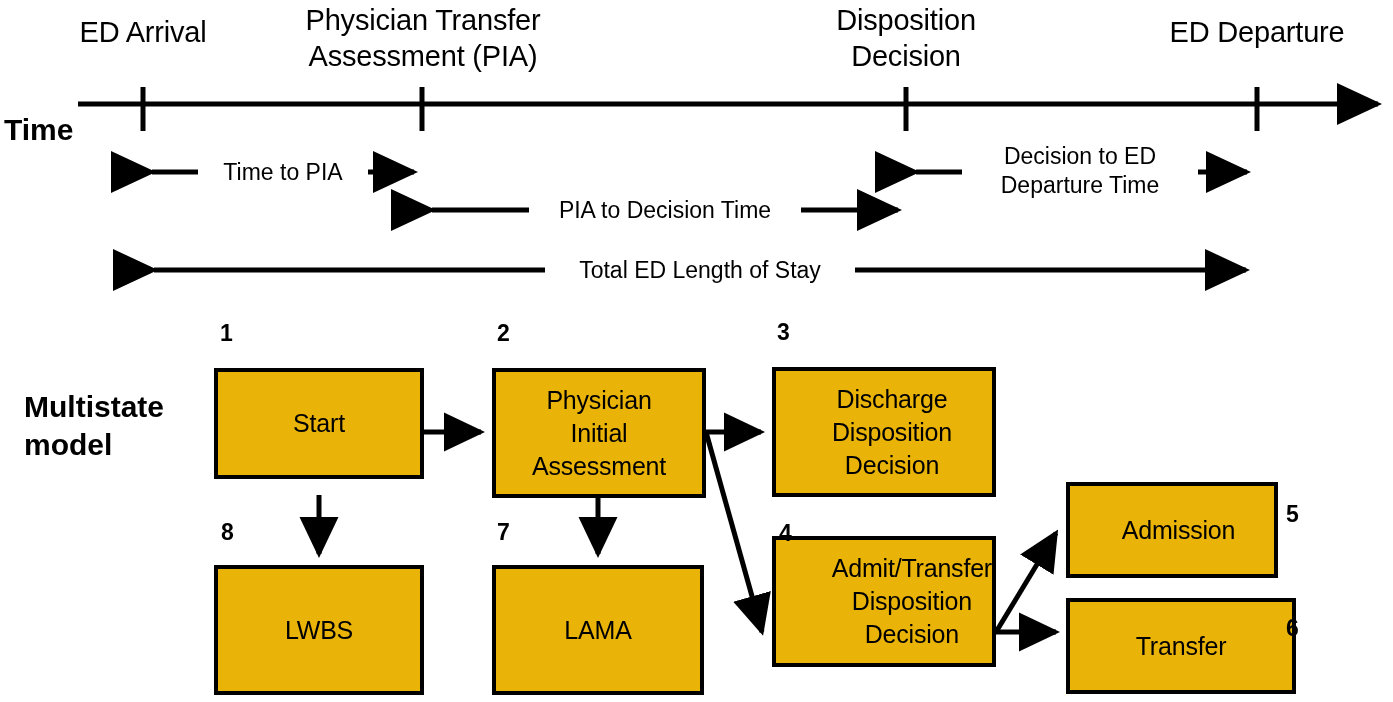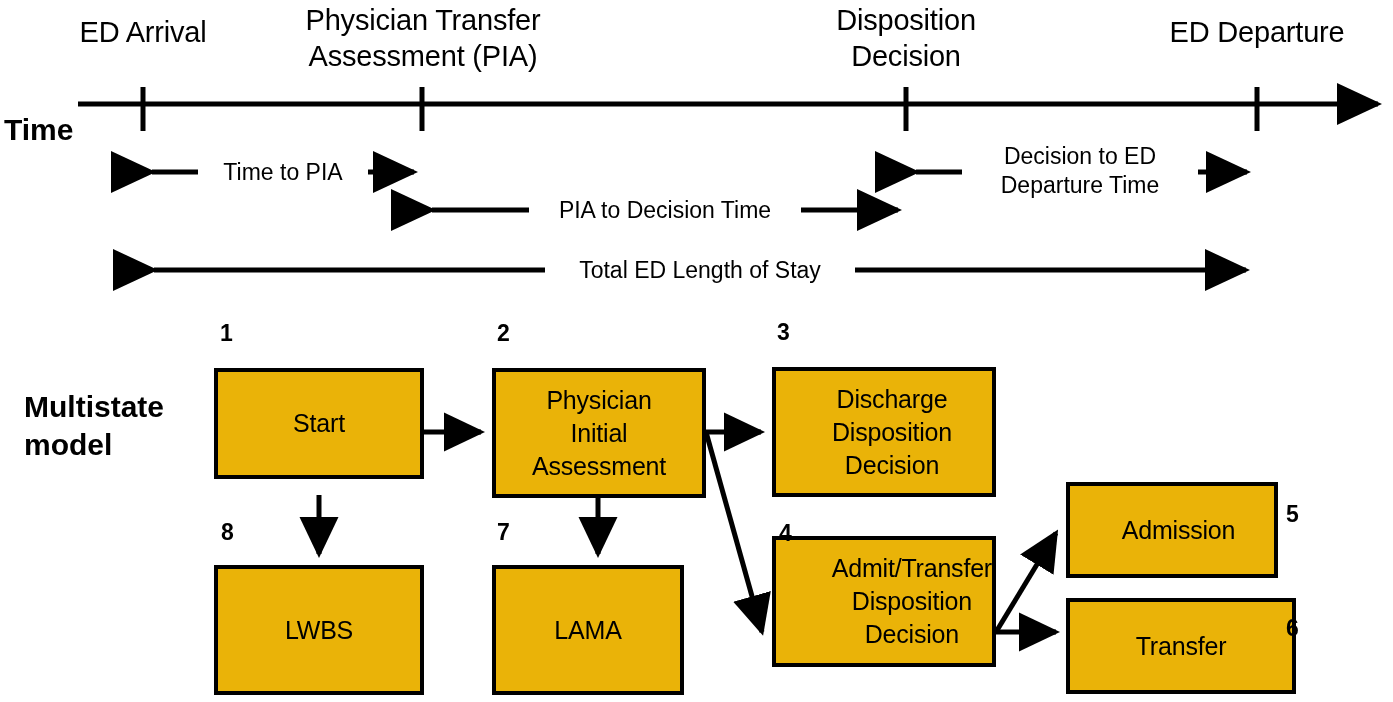--- a/index.html
+++ b/index.html
@@ -168,21 +168,21 @@
     <span class="blabel">Admit/Transfer
 Disposition
 Decision</span>
   </div>
   <div class="statebox" style="left:1066px; top:482px; width:212px; height:96px;padding-left:13px;">
     <span class="blabel">Admission</span>
   </div>
   <div class="statebox" style="left:1066px; top:598px; width:230px; height:96px;">
     <span class="blabel">Transfer</span>
   </div>
-  <div class="statebox" style="left:492px; top:565px; width:192px; height:130px;">
+  <div class="statebox" style="left:492px; top:565px; width:212px; height:130px;">
     <span class="blabel">LAMA</span>
   </div>
   <div class="statebox" style="left:214px; top:565px; width:210px; height:130px;">
     <span class="blabel">LWBS</span>
   </div>
 
   <div class="statenum" style="left:220px; top:322px;">1</div>
   <div class="statenum" style="left:497px; top:322px;">2</div>
   <div class="statenum" style="left:777px; top:321px;">3</div>
   <div class="statenum" style="left:779px; top:522px;">4</div>

